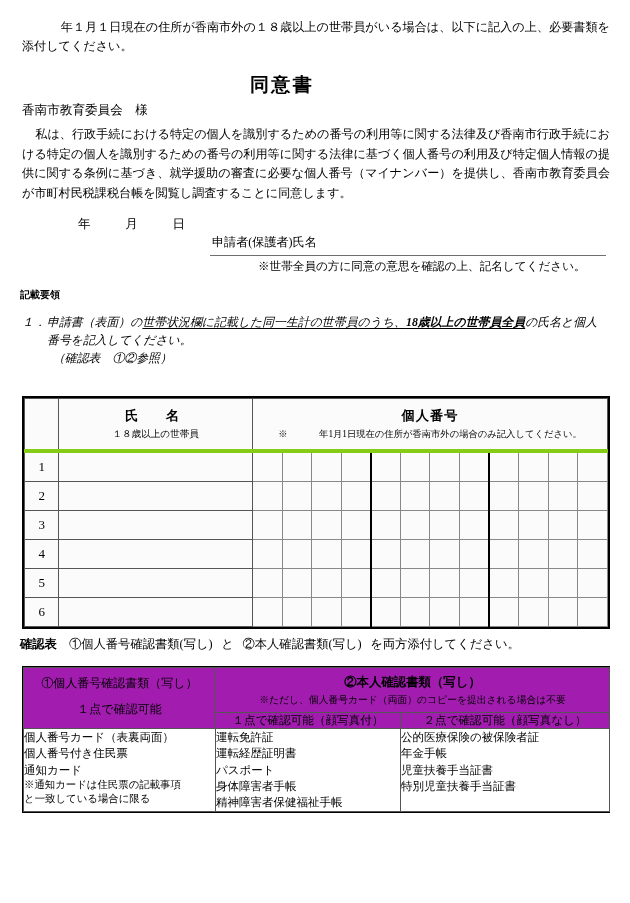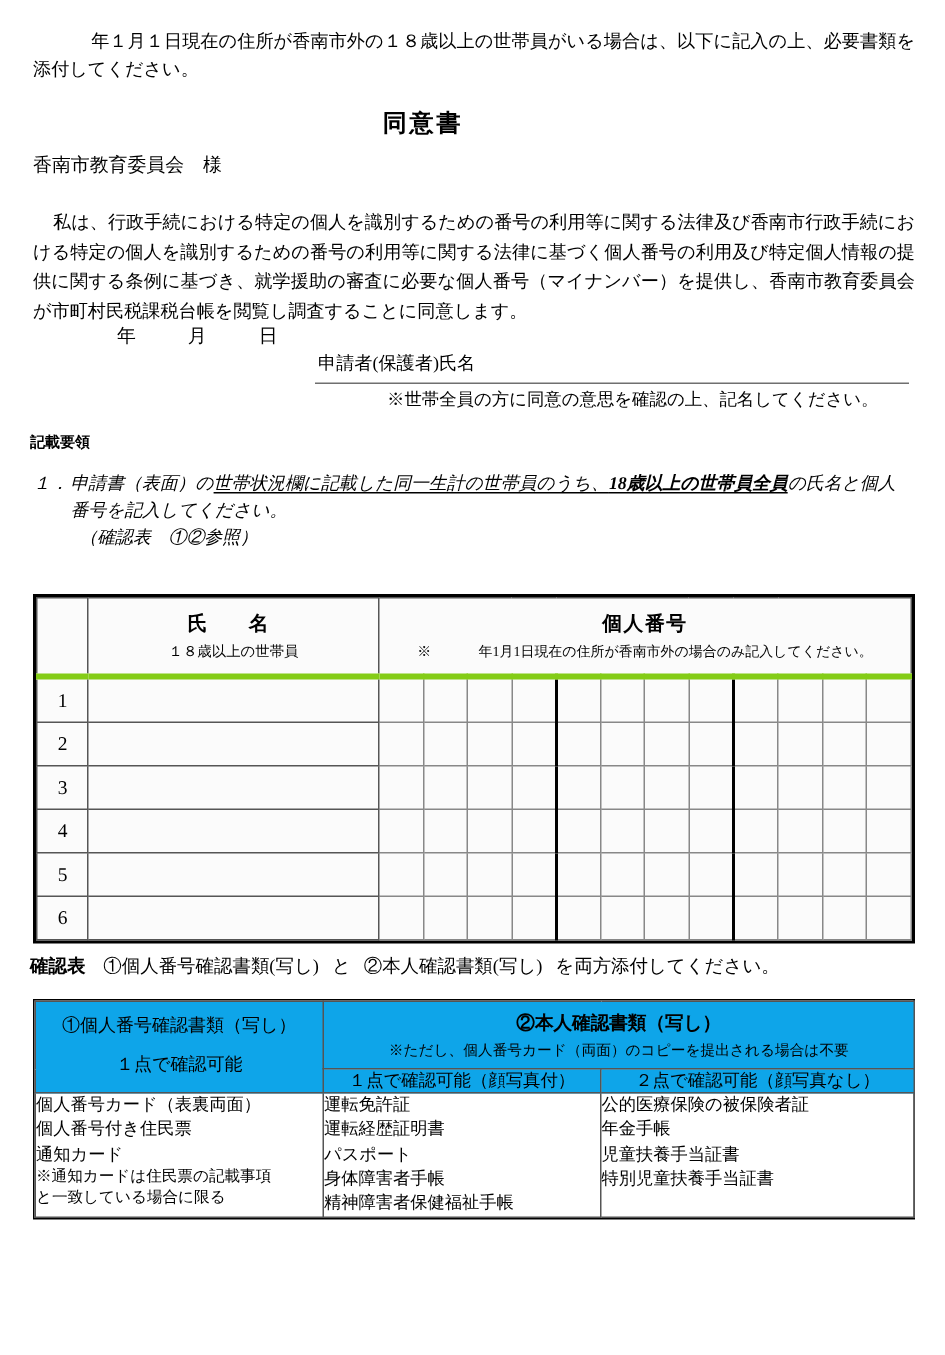--- a/index.html
+++ b/index.html
@@ -36,38 +36,38 @@
   }
   .intro .indent { display: inline-block; width: 3.2em; }
 
   
   .doc-title {
     position: absolute;
     left: 0;
     top: 72px;
     width: 564px;
     text-align: center;
-    font-size: 16px;
+    font-size: 19px;
     font-weight: bold;
     letter-spacing: 0.12em;
   }
 
   
   .addressee {
     position: absolute;
     left: 22px;
     top: 102px;
     font-size: 12.6px;
   }
 
   
   .consent-body {
     position: absolute;
     left: 22px;
-    top: 139px;
+    top: 125px;
     width: 588px;
     font-size: 12.1px;
     line-height: 1.62;
     text-align: justify;
     text-justify: inter-character;
   }
   .consent-body .indent { display: inline-block; width: 1.1em; }
 
   
   .date-line {
@@ -185,21 +185,21 @@
   .conf-table table {
     border-collapse: collapse;
     width: 100%;
     table-layout: fixed;
   }
   .conf-table td {
     border: 1px solid #555;
     padding: 0;
     vertical-align: top;
   }
-  .ct-hdr { background: #0ea5e9; text-align: center; vertical-align: middle; }
+  .ct-hdr { background: #a21caf; text-align: center; vertical-align: middle; }
   .ct-col1 { width: 192px; }
   .ct-col2 { width: 185px; }
   .ct-h1a { font-size: 12px; display: block; padding-top: 7px; }
   .ct-h1b { font-size: 12px; display: block; padding-top: 9px; padding-bottom: 8px; }
   .ct-h2a { font-size: 12.4px; font-weight: bold; display: block; padding-top: 6px; }
   .ct-h2b { font-size: 9.8px; display: block; padding-top: 3px; padding-bottom: 5px; }
   .ct-sub { font-size: 11.6px; padding: 5px 0; }
   .ct-body { padding: 5px 6px 8px 6px; font-size: 11.5px; line-height: 1.42; }
   .ct-body .li { display: block; white-space: nowrap; }
   .ct-body .note { font-size: 10.4px; line-height: 1.35; display: block; }

